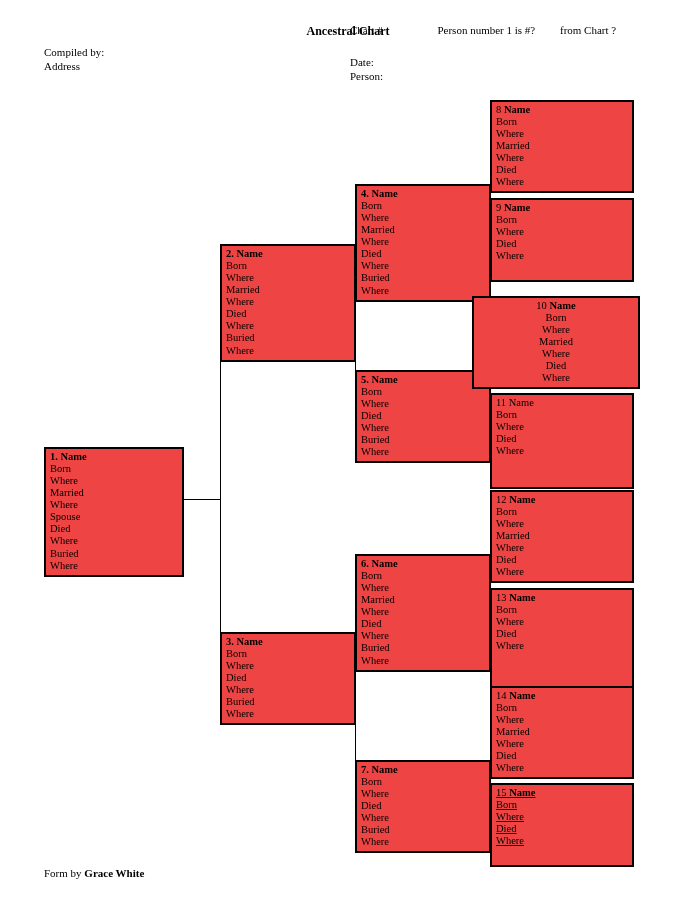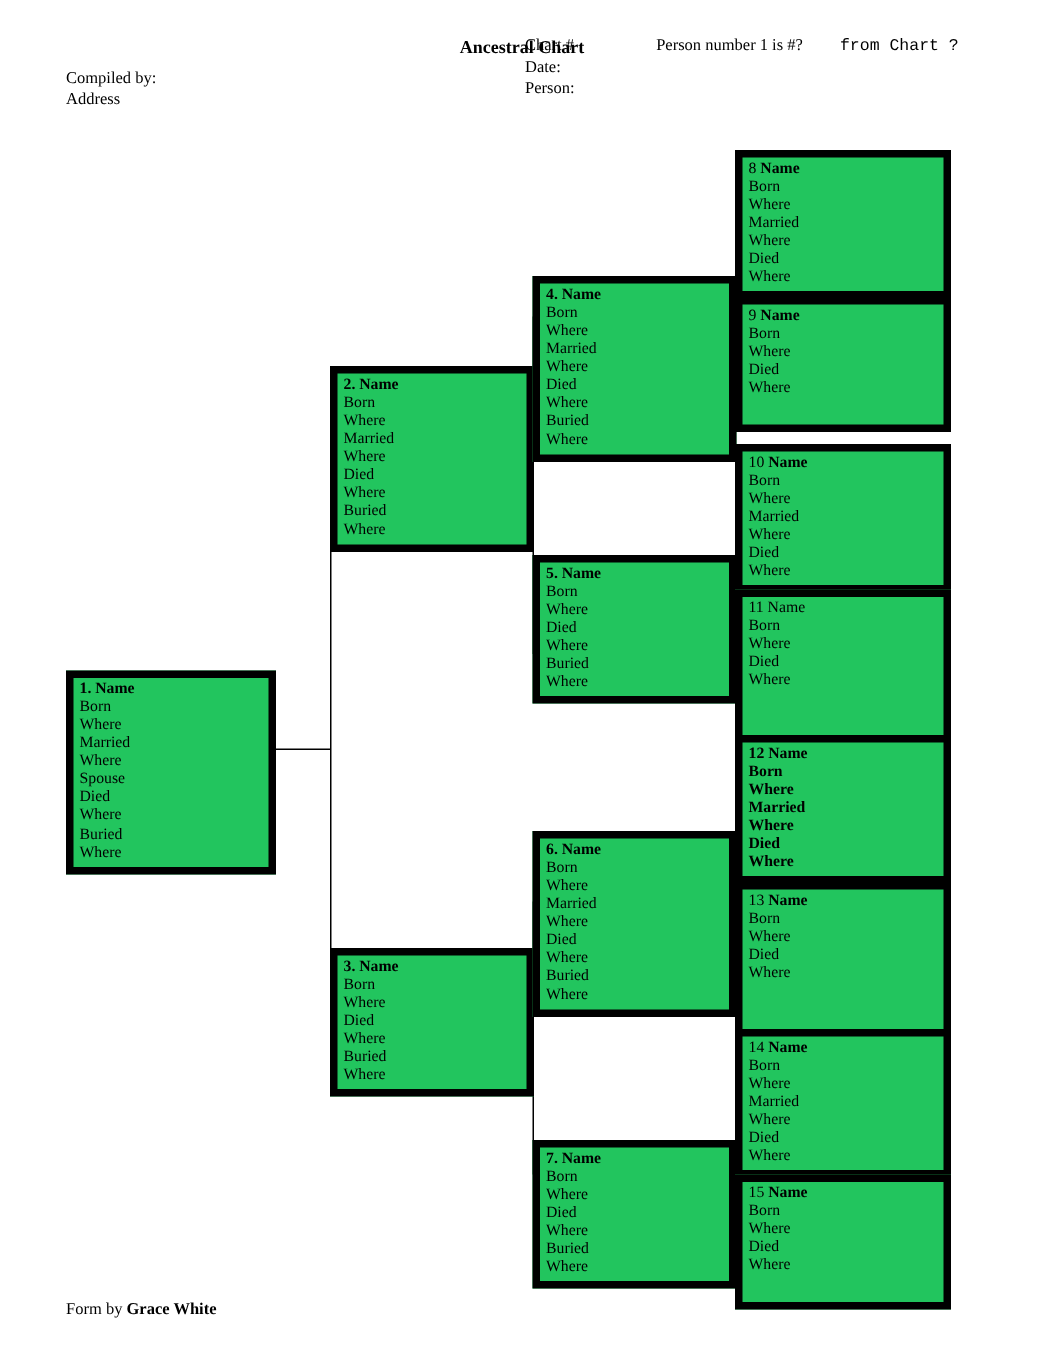--- a/index.html
+++ b/index.html
@@ -33,28 +33,28 @@
   .meta-right {
     position: absolute;
     top: 0;
     left: 306px;
     line-height: 1.25;
   }
   .meta-right .row1 {
     white-space: nowrap;
   }
   .meta-right .row1 span { margin-right: 22px; }
-  .meta-right .row1 span:last-child { margin-right: 0; font-family: Liberation Mono, monospace; }
+  .meta-right .row1 span:last-child { margin-right: 0; }
   .meta-right .sub {
-    margin-top: 0;
+    margin-top: 18px;
   }
   .box {
     position: absolute;
-    border: 5px solid #000000;
-    background: #22c55e;
+    border: 2px solid #000000;
+    background: #ef4444;
     padding: 2px 4px 3px 4px;
     line-height: 1.15;
     font-size: 10.5px;
   }
   .box div { white-space: nowrap; }
   .line {
     position: absolute;
     background: #000;
   }
   .line.h { height: 1px; }
@@ -185,37 +185,37 @@
     <div>Died</div>
     <div>Where</div>
   </div>
 <div class="box" id="b9" style="left:490px; top:198px; width:144px; padding-bottom:18px;">
     <div>9 <b>Name</b></div>
     <div>Born</div>
     <div>Where</div>
     <div>Died</div>
     <div>Where</div>
   </div>
-<div class="box" id="b10" style="left:490px; top:296px; width:144px;">
+<div class="box" id="b10" style="left:472px; top:296px; width:168px;text-align:center;">
     <div>10 <b>Name</b></div>
     <div>Born</div>
     <div>Where</div>
     <div>Married</div>
     <div>Where</div>
     <div>Died</div>
     <div>Where</div>
   </div>
 <div class="box" id="b11" style="left:490px; top:393px; width:144px; padding-bottom:30px;">
     <div>11 Name</div>
     <div>Born</div>
     <div>Where</div>
     <div>Died</div>
     <div>Where</div>
   </div>
-<div class="box" id="b12" style="left:490px; top:490px; width:144px;font-weight:bold;">
+<div class="box" id="b12" style="left:490px; top:490px; width:144px;">
     <div>12 <b>Name</b></div>
     <div>Born</div>
     <div>Where</div>
     <div>Married</div>
     <div>Where</div>
     <div>Died</div>
     <div>Where</div>
   </div>
 <div class="box" id="b13" style="left:490px; top:588px; width:144px; padding-bottom:35px;">
     <div>13 <b>Name</b></div>
@@ -226,21 +226,21 @@
   </div>
 <div class="box" id="b14" style="left:490px; top:686px; width:144px;">
     <div>14 <b>Name</b></div>
     <div>Born</div>
     <div>Where</div>
     <div>Married</div>
     <div>Where</div>
     <div>Died</div>
     <div>Where</div>
   </div>
-<div class="box" id="b15" style="left:490px; top:783px; width:144px; padding-bottom:18px;">
+<div class="box" id="b15" style="left:490px; top:783px; width:144px; padding-bottom:18px;text-decoration:underline;">
     <div>15 <b>Name</b></div>
     <div>Born</div>
     <div>Where</div>
     <div>Died</div>
     <div>Where</div>
   </div>
 
 <div class="footer">
   <span>Form by </span><b>Grace White</b>
 </div>

